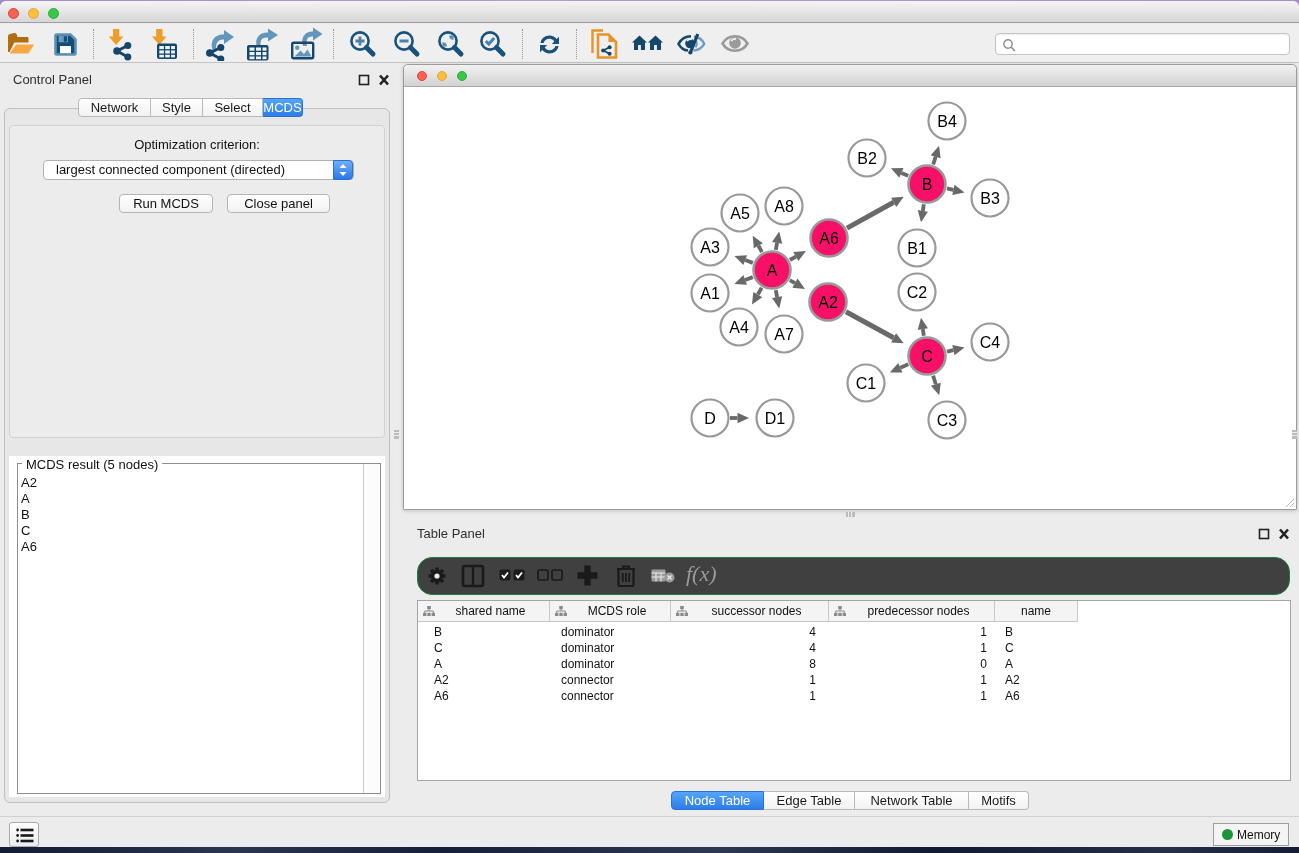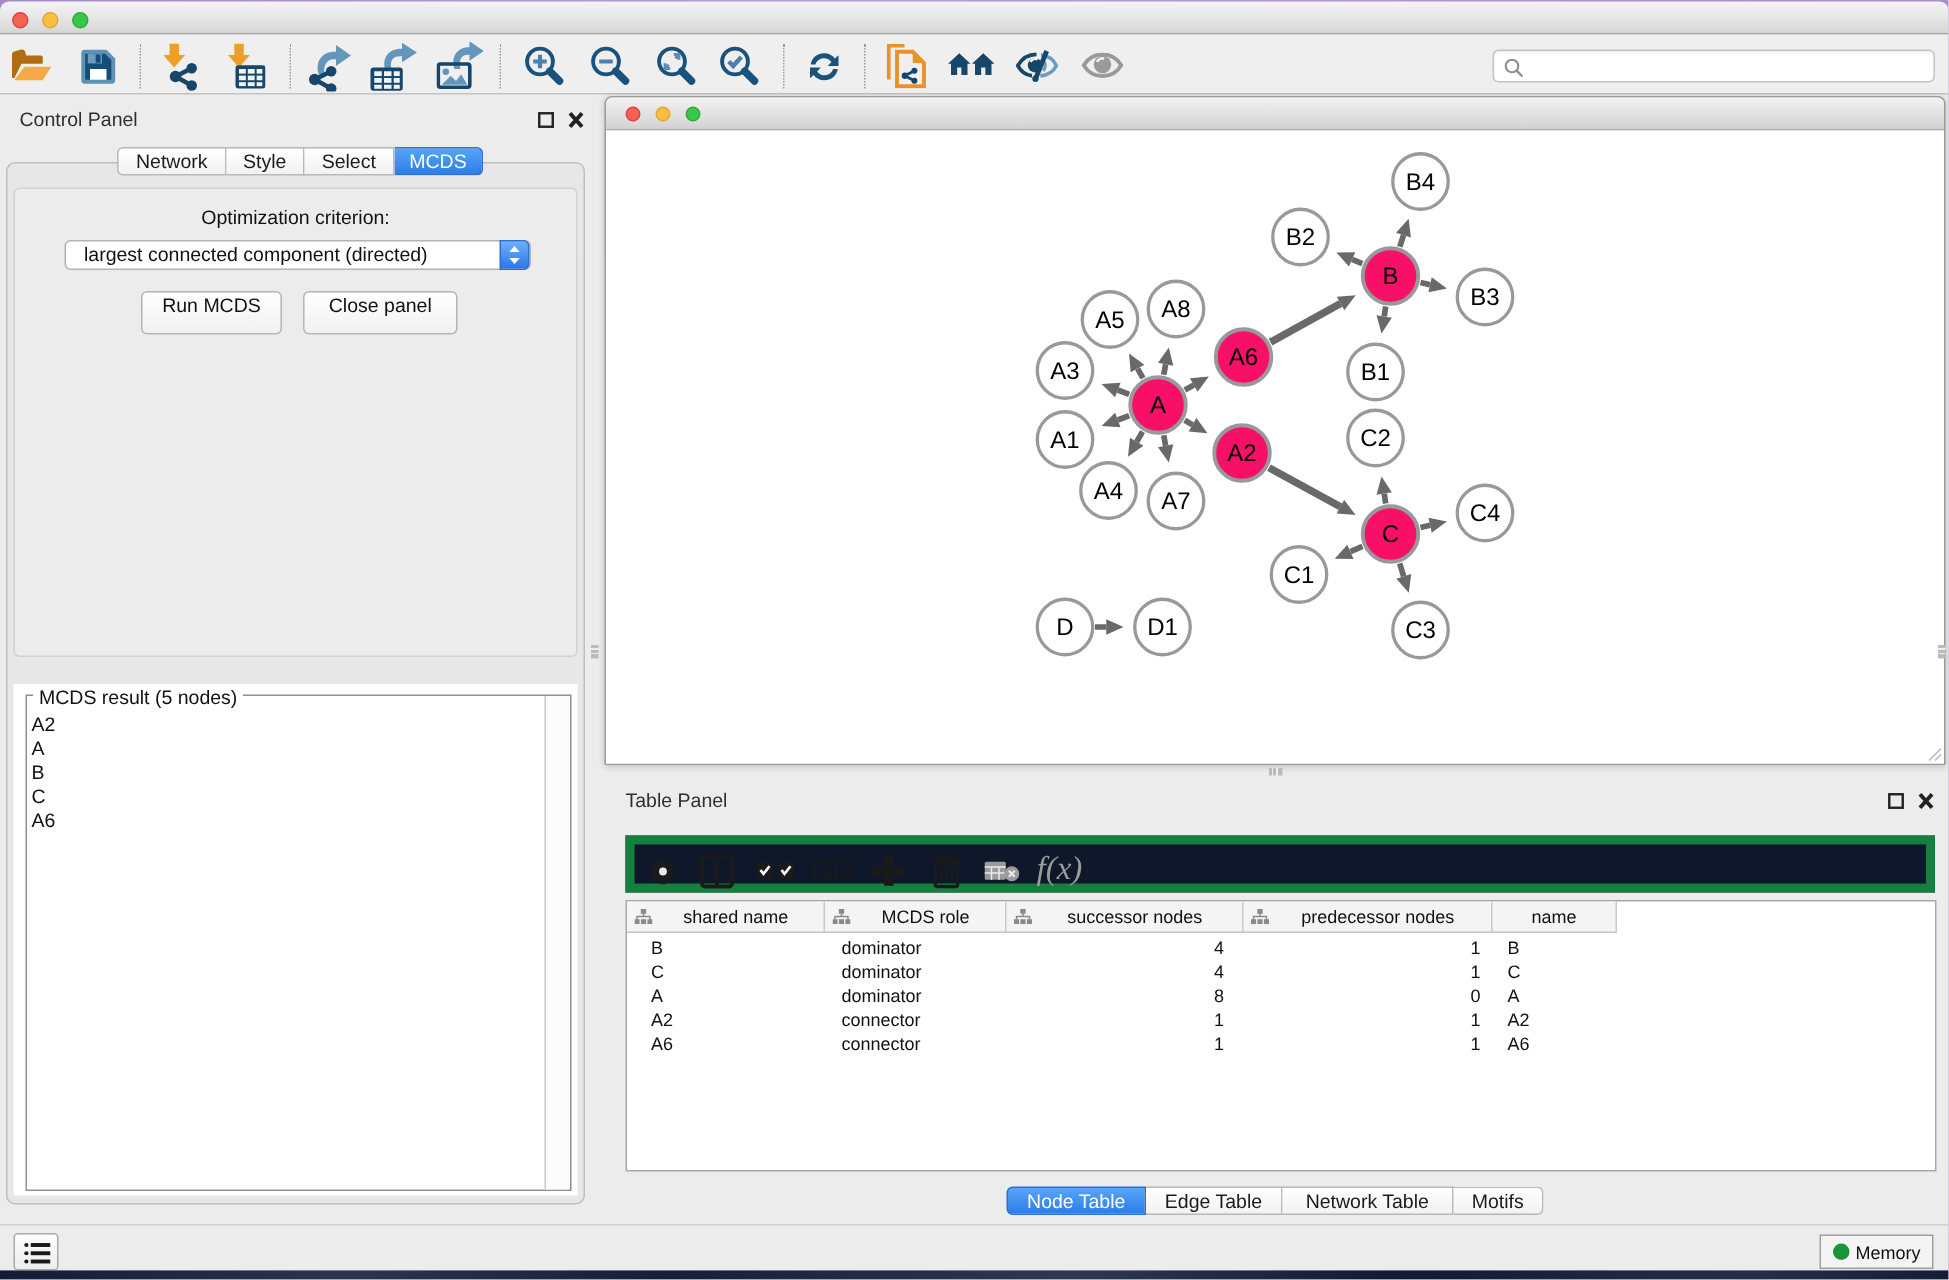--- a/index.html
+++ b/index.html
@@ -28,39 +28,39 @@
 .tab.first { border-left:1px solid #b9b9b9; border-radius:4px 0 0 4px; }
 .tab.last { border-radius:0 4px 4px 0; }
 .tab.sel { background:linear-gradient(180deg,#55a5f8 0%,#2e7de9 100%); color:#fff; border-color:#2e6fd0; }
 #cp-inner { position:absolute; left:9px; top:124px; width:376px; height:313px;
   background:#ececec; border:1px solid #d2d2d2; border-radius:4px; }
 #opt-label { position:absolute; left:0; top:136px; width:394px; text-align:center; font-size:13px; color:#111; }
 #opt-select { position:absolute; left:43px; top:159px; width:311px; height:20px; background:#fff;
   border:1px solid #b2b2b2; border-radius:4px; font-size:13px; color:#111; line-height:18px; padding-left:12px; }
 #opt-stepper { position:absolute; right:0px; top:-1px; width:20px; height:20px;
   background:linear-gradient(180deg,#6cb1f8 0%,#2a77ea 100%); border-radius:0 4px 4px 0; border:1px solid #2e6fd0; }
-.btn { position:absolute; height:29px; background:linear-gradient(180deg,#ffffff,#f1f1f1); border:1px solid #b5b5b5;
-  border-radius:4px; font-size:13px; color:#111; text-align:center; line-height:17px; }
+.btn { position:absolute; height:19px; background:linear-gradient(180deg,#ffffff,#f1f1f1); border:1px solid #b5b5b5;
+  border-radius:4px; font-size:13px; color:#111; text-align:center; line-height:17px;margin-left:25px; }
 #mcds-white { position:absolute; left:9px; top:455px; width:376px; height:341px; background:#fff; }
 #mcds-fs { position:absolute; left:17px; top:462px; width:364px; height:331px; border:1px solid #8f8f8f; }
 #mcds-legend { position:absolute; left:22px; top:456px; background:#fff; padding:0 4px; font-size:13px; color:#111; }
 #mcds-list { position:absolute; left:21px; top:474px; font-size:13px; color:#111; line-height:16px; }
 #mcds-sb { position:absolute; left:363px; top:463px; width:16px; height:329px; background:#fcfcfc; border-left:1px solid #c9c9c9; }
 
 #nw { position:absolute; left:403px; top:63px; width:894px; height:446px; background:#fff;
   border:1px solid #9b9b9b; border-radius:5px 5px 1px 1px; box-shadow:0 1px 4px rgba(0,0,0,.18); }
 #nw-tb { position:absolute; left:0; top:0; width:100%; height:22px;
   background:linear-gradient(180deg,#f2f2f2 0%,#e4e4e4 45%,#d2d2d2 100%);
   border-bottom:1px solid #a9a9a9; border-radius:5px 5px 0 0; }
 #nw-tb .title { position:absolute; width:100%; text-align:center; top:4px; font-size:13px; color:#333; font-weight:bold;}
 #nw-canvas { position:absolute; left:0; top:23px; width:892px; height:421px; background:#fff; }
 
 #tp-title { position:absolute; left:417px; top:525px; font-size:13px; color:#2f2f2f; }
-#tp-toolbar { position:absolute; left:417px; top:556px; width:873px; height:38px; background:#0f172a;
-  border:6px solid #15803d; border-radius:0; }
+#tp-toolbar { position:absolute; left:417px; top:556px; width:873px; height:38px; background:#404040;
+  border:1px solid #15803d; border-radius:15px; }
 #tp-table { position:absolute; left:417px; top:599px; width:874px; height:181px; background:#fff;
   border:1px solid #a5a5a5;padding-left:25px; }
 #tp-head { position:absolute; left:0; top:0; height:21px; width:660px; background:#f4f4f4;
   border-bottom:1px solid #c6c6c6; font-size:12px; color:#111; }
 .th { position:absolute; top:0; height:21px; border-right:1px solid #c9c9c9; text-align:center; line-height:21px; }
 .td { position:absolute; font-size:12px; color:#111; height:16px; line-height:16px; }
 
 #btabs { position:absolute; left:671px; top:790px; height:21px; display:flex; font-size:13px; }
 
 #statusline { position:absolute; left:0; top:815px; width:1299px; border-top:1px solid #d0d0d0; }
@@ -221,21 +221,21 @@
   <svg style="position:absolute;left:358px;top:73px" width="32" height="12" viewBox="0 0 32 12">
     <rect x="1.5" y="1.5" width="9" height="9" fill="none" stroke="#222" stroke-width="1.6"></rect>
     <path d="M22 1.5 L30 10.5 M30 1.5 L22 10.5" stroke="#222" stroke-width="2.6"></path>
   </svg>
   <div id="cp-box"></div>
   <div id="cp-inner"></div>
   <div id="cp-tabs">
     <div class="tab first" style="width:73px">Network</div>
       <div class="tab" style="width:52px">Style</div>
       <div class="tab" style="width:60px">Select</div>
-      <div class="tab sel last" style="width:59px">MCDS</div>
+      <div class="tab sel last" style="width:40px">MCDS</div>
   </div>
   <div id="opt-label">Optimization criterion:</div>
   <div id="opt-select">largest connected component (directed)
     <div id="opt-stepper"><svg width="18" height="18" viewBox="0 0 18 18">
       <path d="M9 3 L12.5 7 L5.5 7 Z M9 15 L12.5 11 L5.5 11 Z" fill="#fff"></path>
         </svg></div>
   </div>
   <div class="btn" style="left:94px;top:193px;width:94px">Run MCDS</div>
   <div class="btn" style="left:202px;top:193px;width:103px">Close panel</div>
   <div id="mcds-white"></div>

